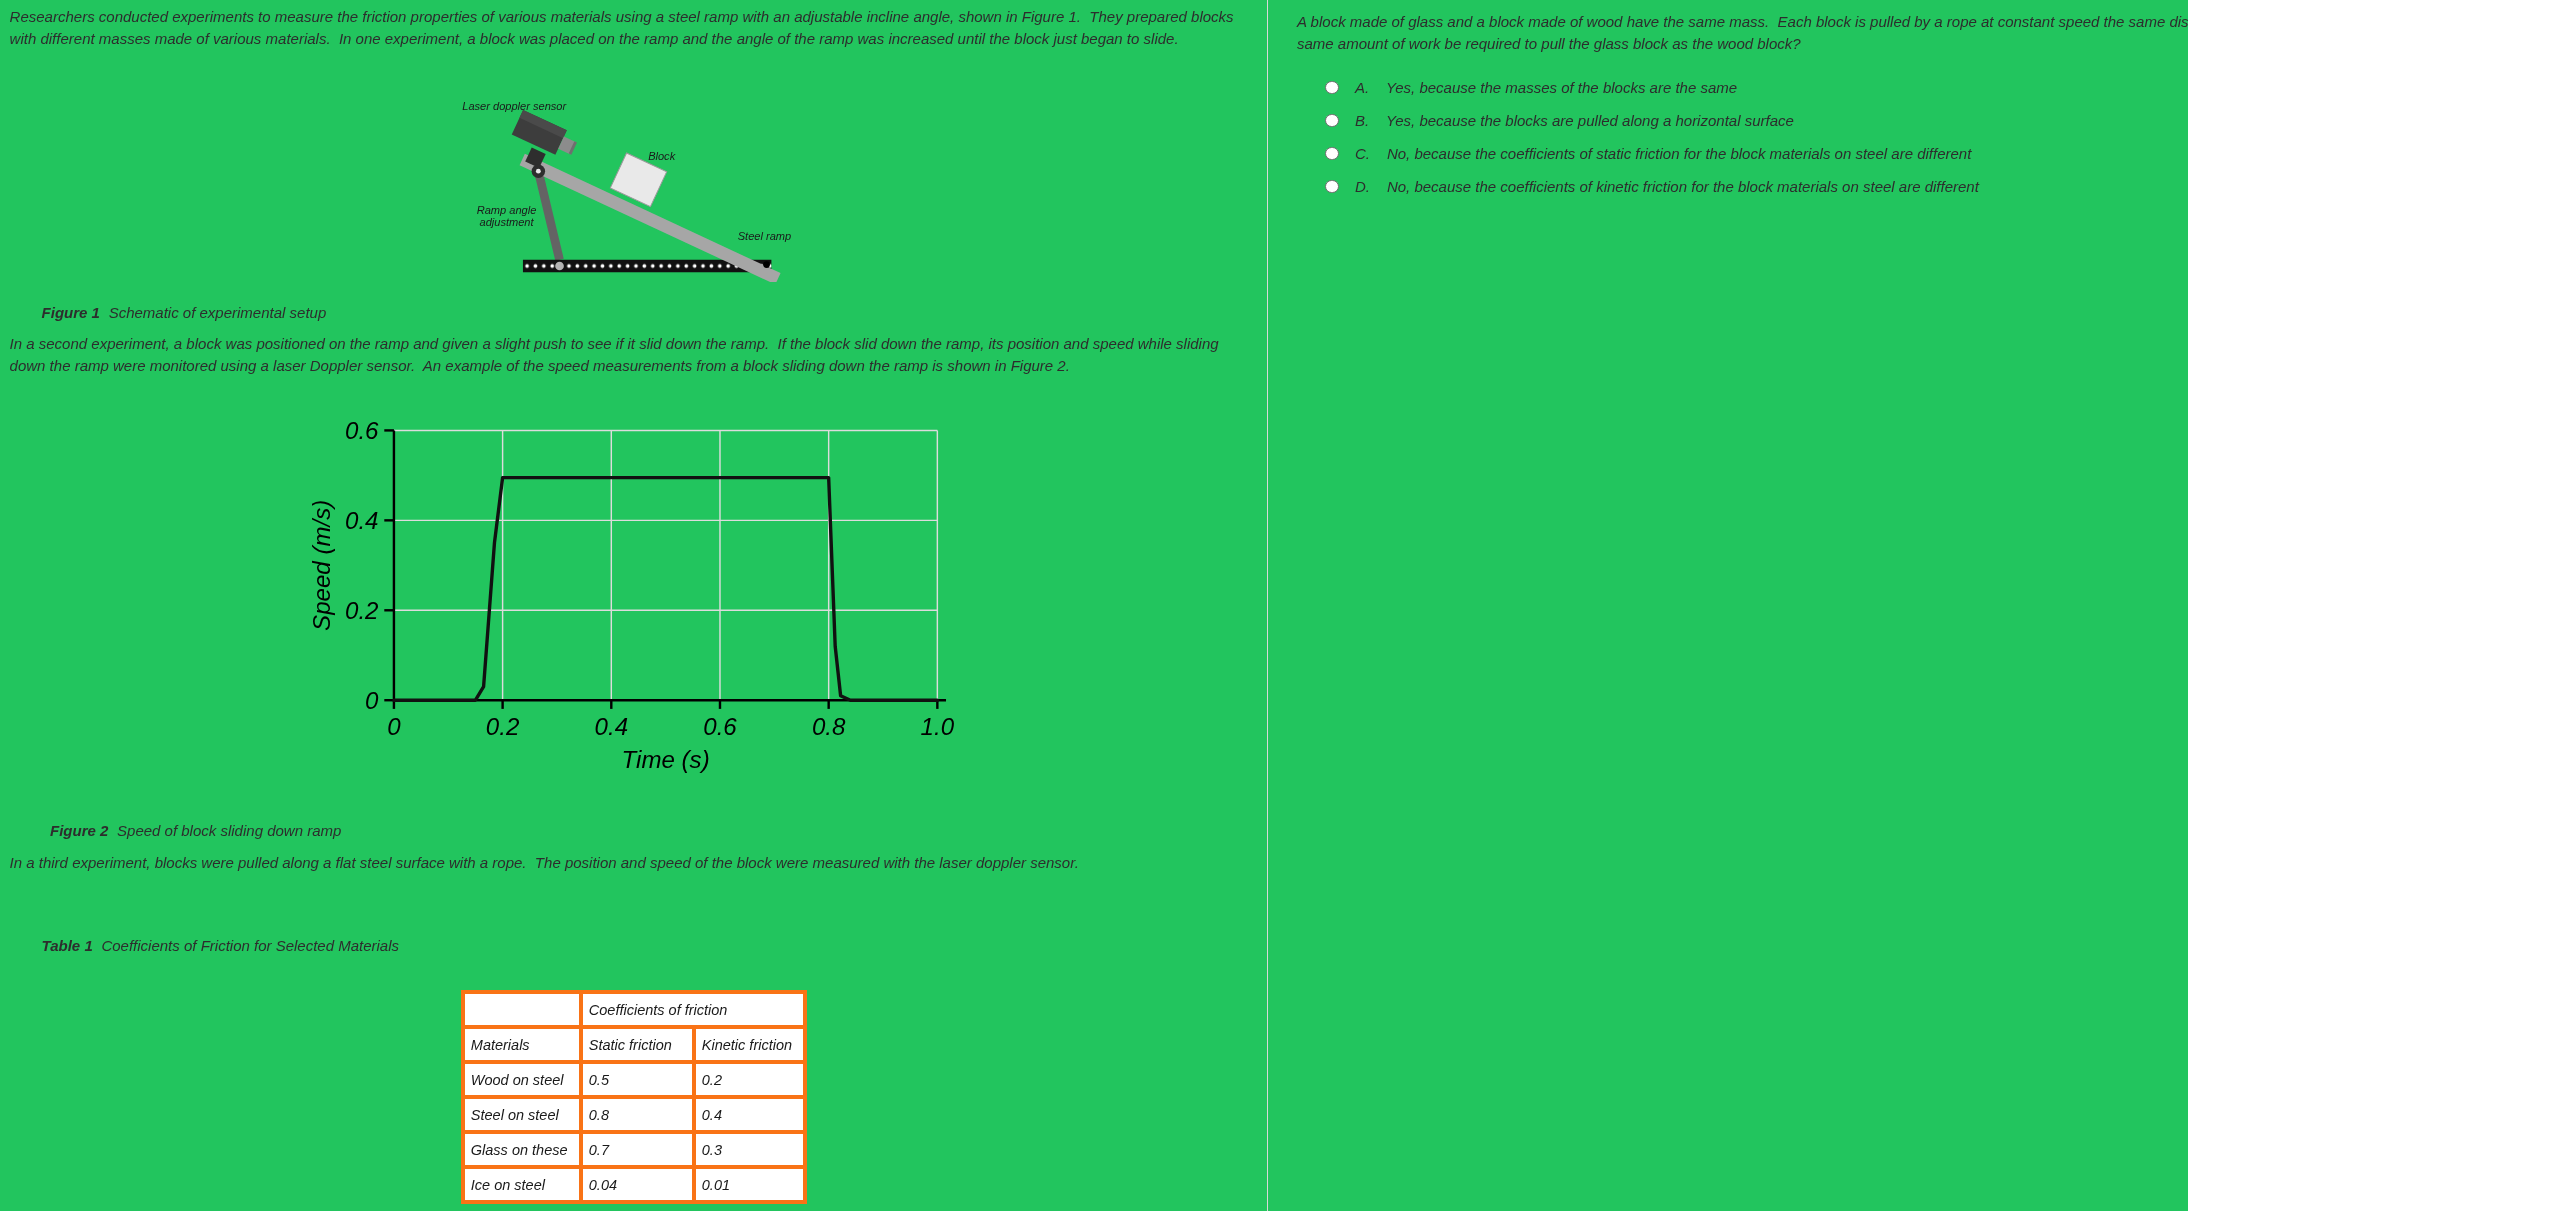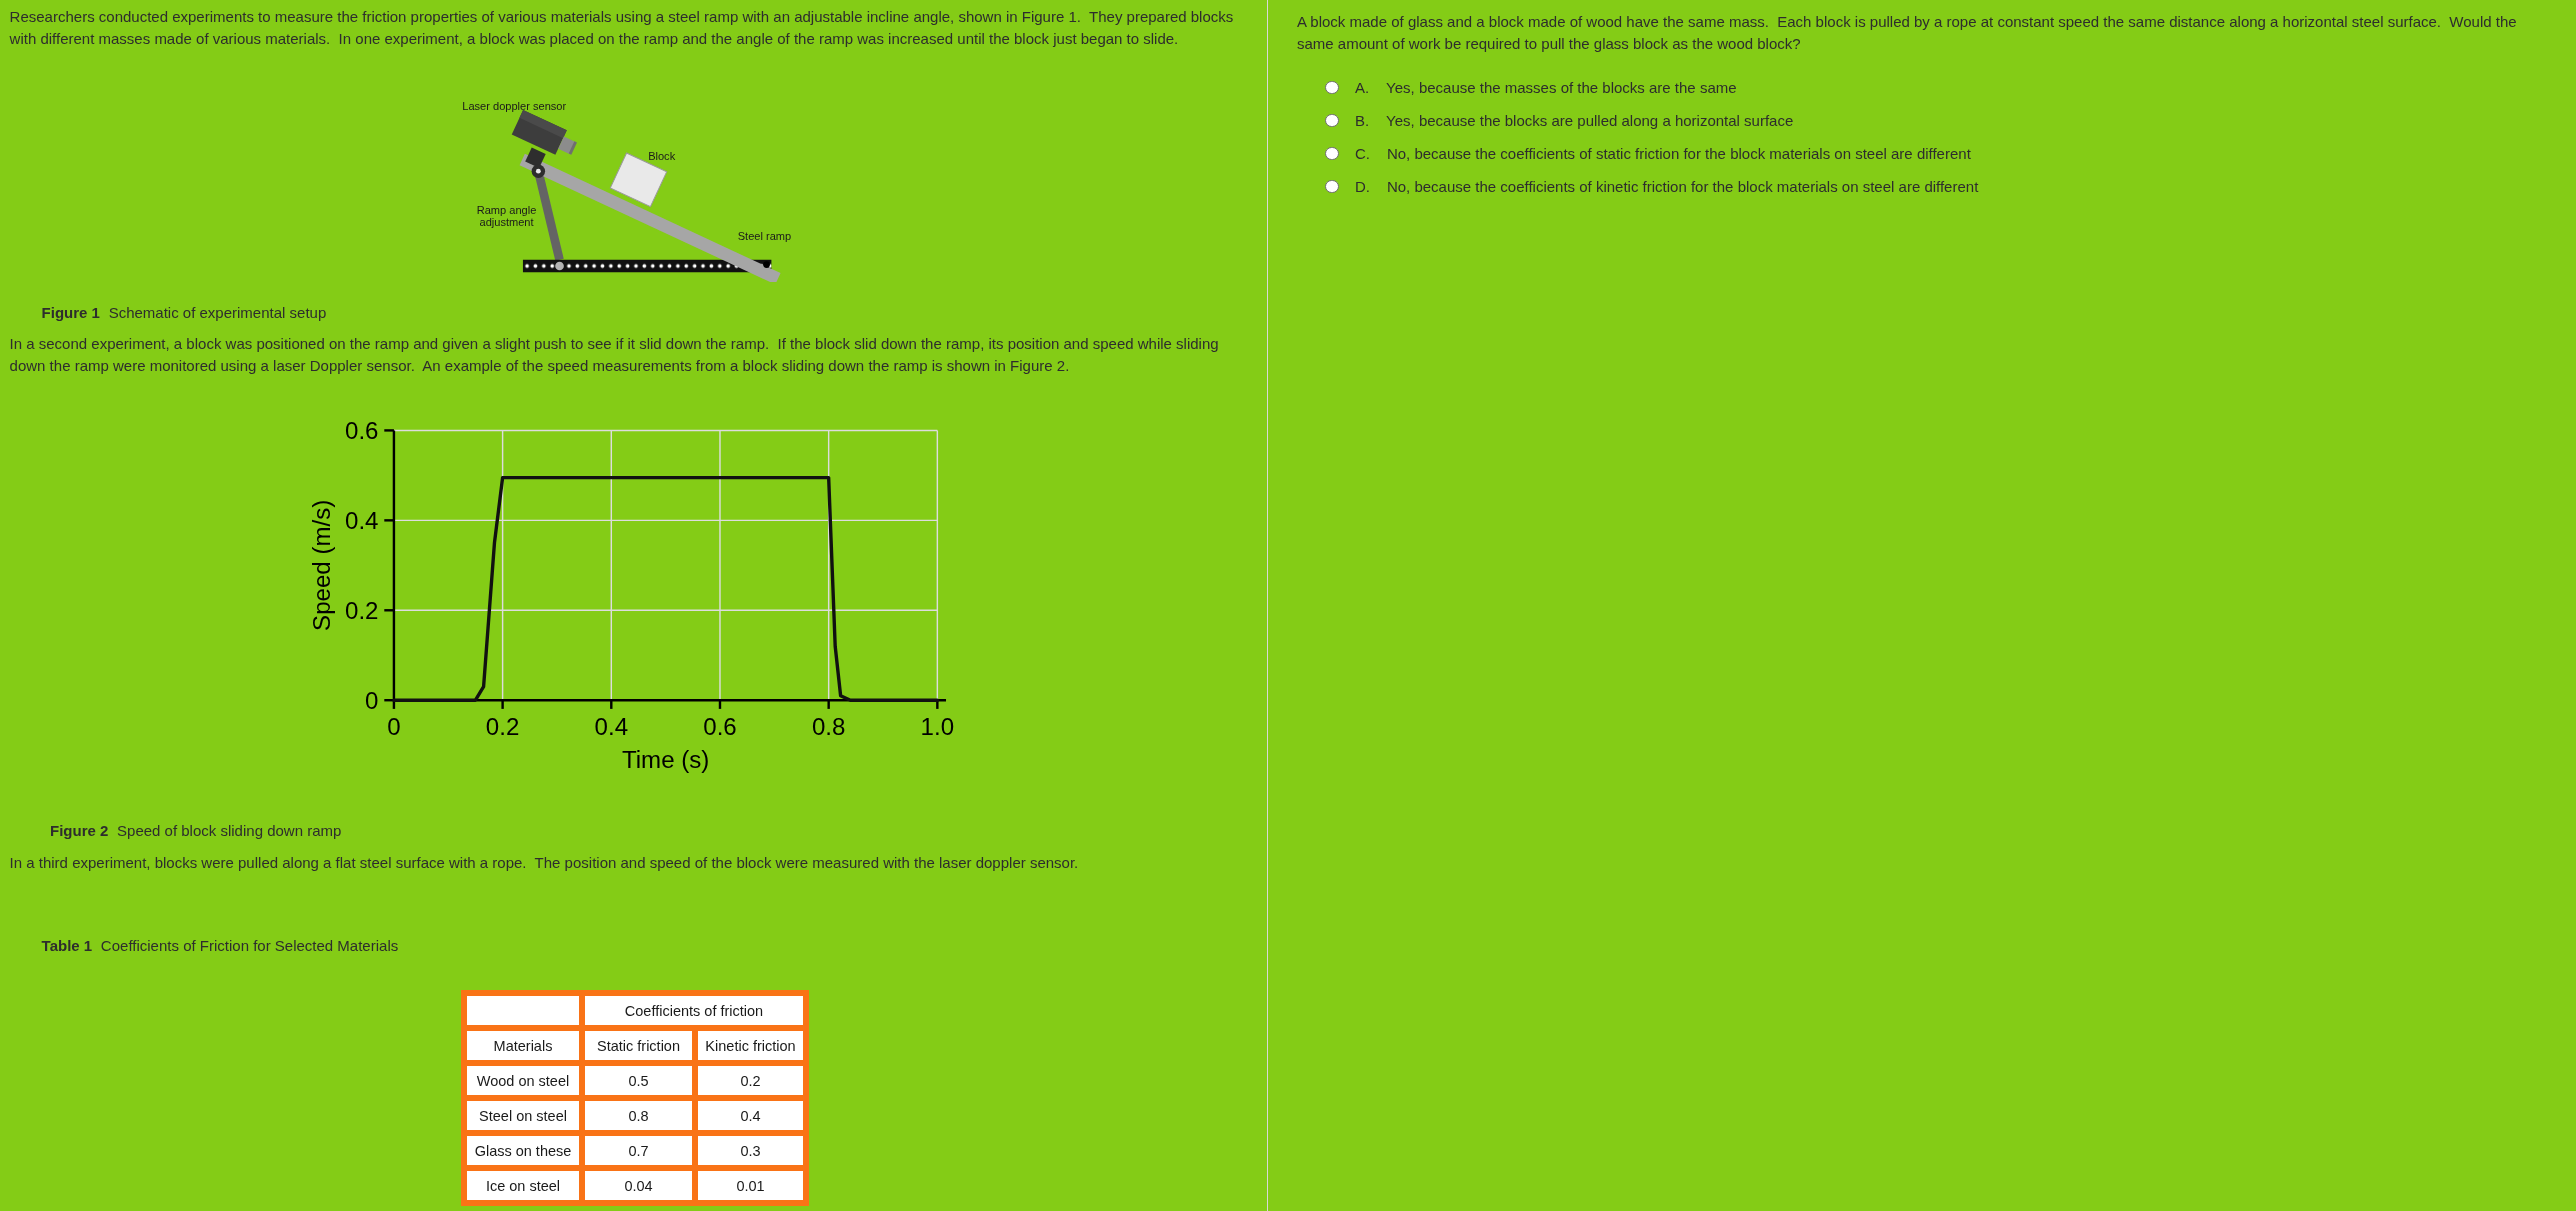--- a/index.html
+++ b/index.html
@@ -4,24 +4,25 @@
 <style>
   * { box-sizing: border-box; margin: 0; padding: 0; }
   html, body { background: #ffffff; }
   body {
     font-family: "Liberation Sans", "DejaVu Sans", sans-serif;
     color: #2d2d2d;
     font-size: 15px;
   }
   .page {
     position: relative;
-    width: 2576px;
+    width: 2188px;
     height: 1212px;
-    background: #84cc16;
+    background: #22c55e;
     overflow: hidden;
+    font-style: italic;
   }
   .divider {
     position: absolute;
     left: 1267px; top: 0;
     width: 1px; height: 1212px;
     background: #d8d8d8;
   }
   .abs { position: absolute; }
   .body-text {
     font-size: 15px;
@@ -36,22 +37,22 @@
   
   .chart text { font-family: "Liberation Sans", sans-serif; fill: #000; }
   
   table.t1 {
     border-collapse: collapse;
     font-size: 14.5px;
     color: #1a1a1a;
     background: #fff;
   }
   table.t1 td {
-    border: 6px solid #f97316;
-    text-align: center;
+    border: 4px solid #f97316;
+    text-align: left;
     vertical-align: middle;
     height: 35px;
     padding: 0 5.8px;
   }
   table.t1 td.c1 { width: 118px; }
   table.t1 td.c2 { width: 113px; }
   table.t1 td.c3 { width: 111px; }
   
   .question-text {
     font-size: 15px;

